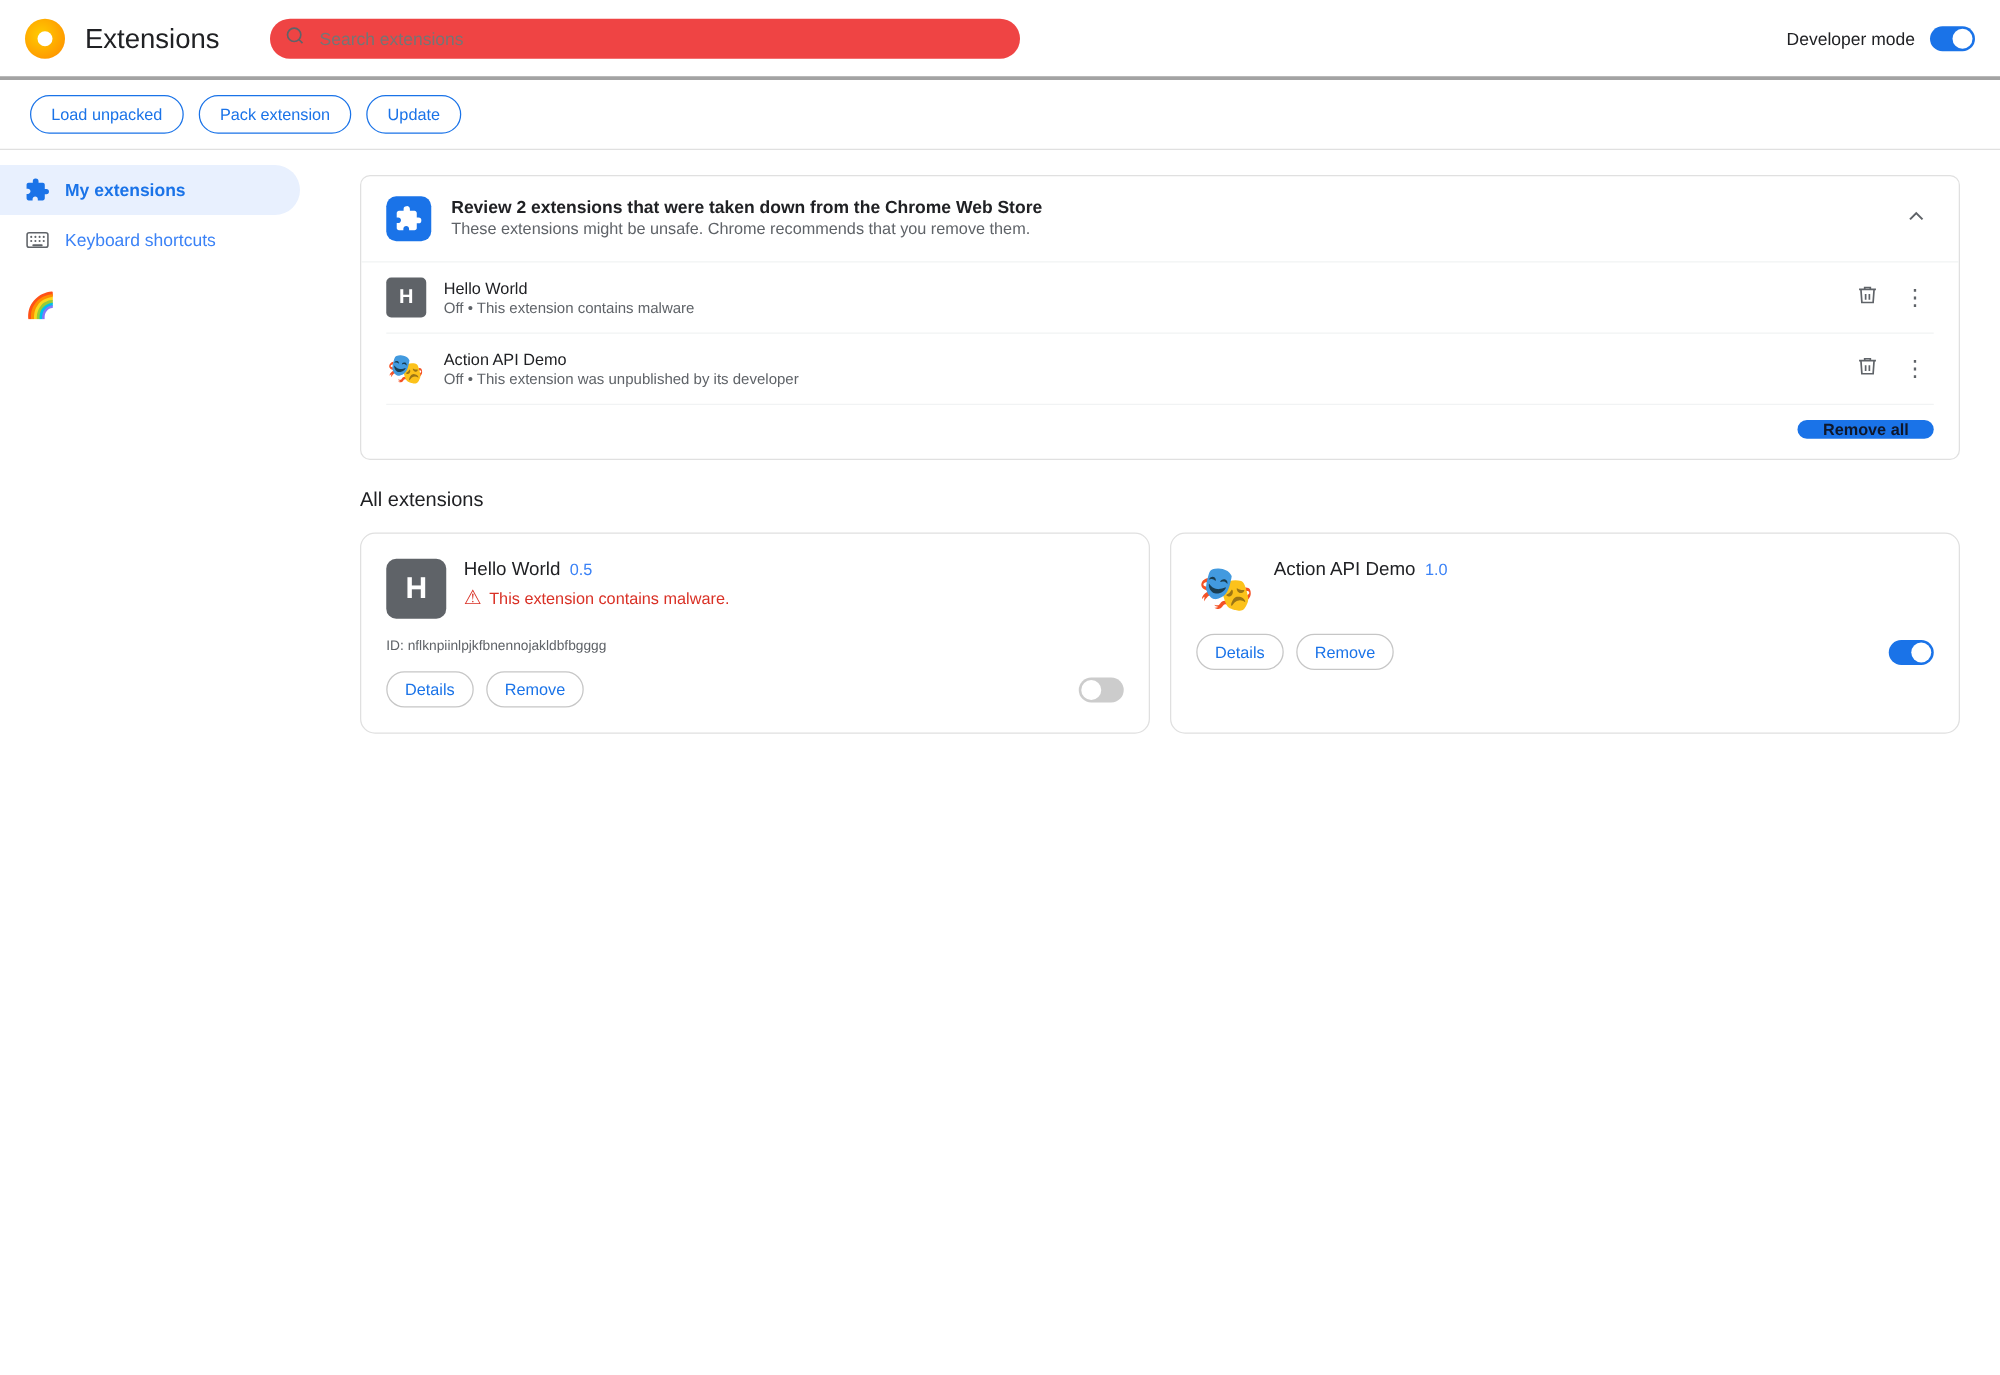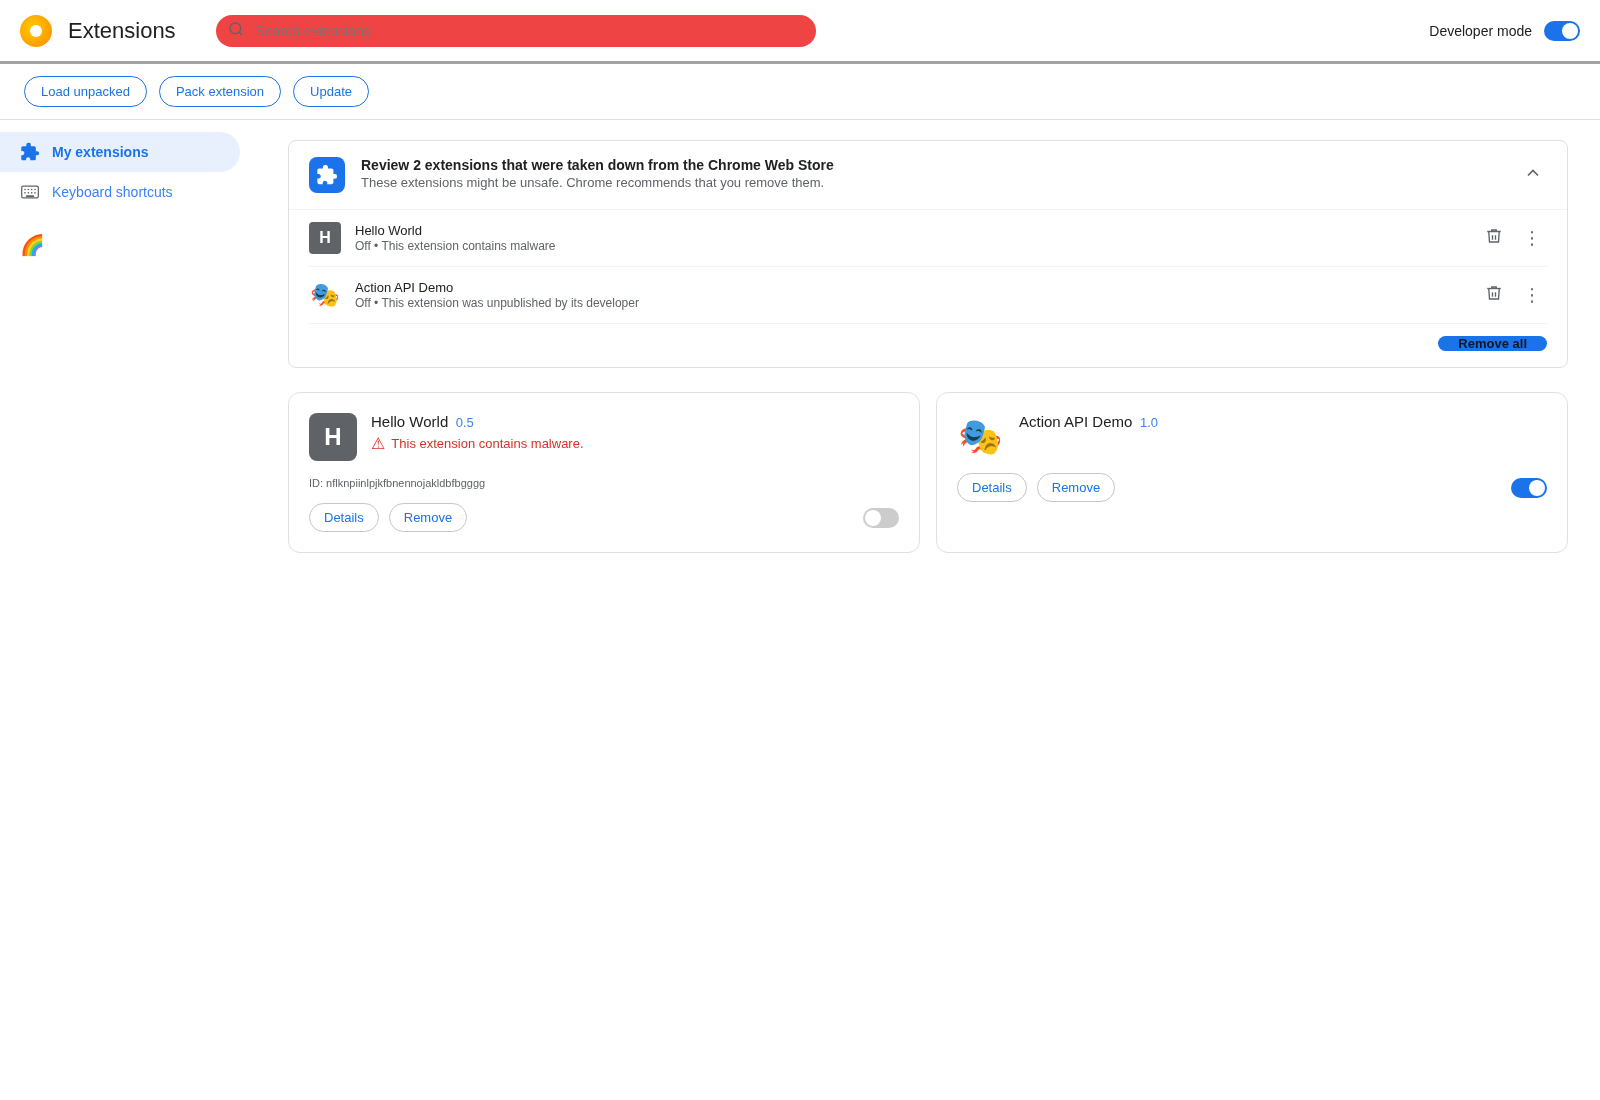--- a/index.html
+++ b/index.html
@@ -477,20 +477,21 @@
           </div>
         </div>
 
         <div class="remove-all-btn">
           <button class="remove-all-button">Remove all</button>
         </div>
       </div>
     </div>
 
     <div>
+      <h2 class="all-extensions-title">All extensions</h2>
 
       <div class="extensions-grid">
 
         <div class="ext-card">
           <div class="ext-card-header">
             <div class="ext-card-icon" style="background:#5f6368; color:#fff;">H</div>
             <div>
               <div>
                 <span class="ext-card-name">Hello World</span>
                 <span class="ext-card-version"> &nbsp;<span>0.5</span></span>

